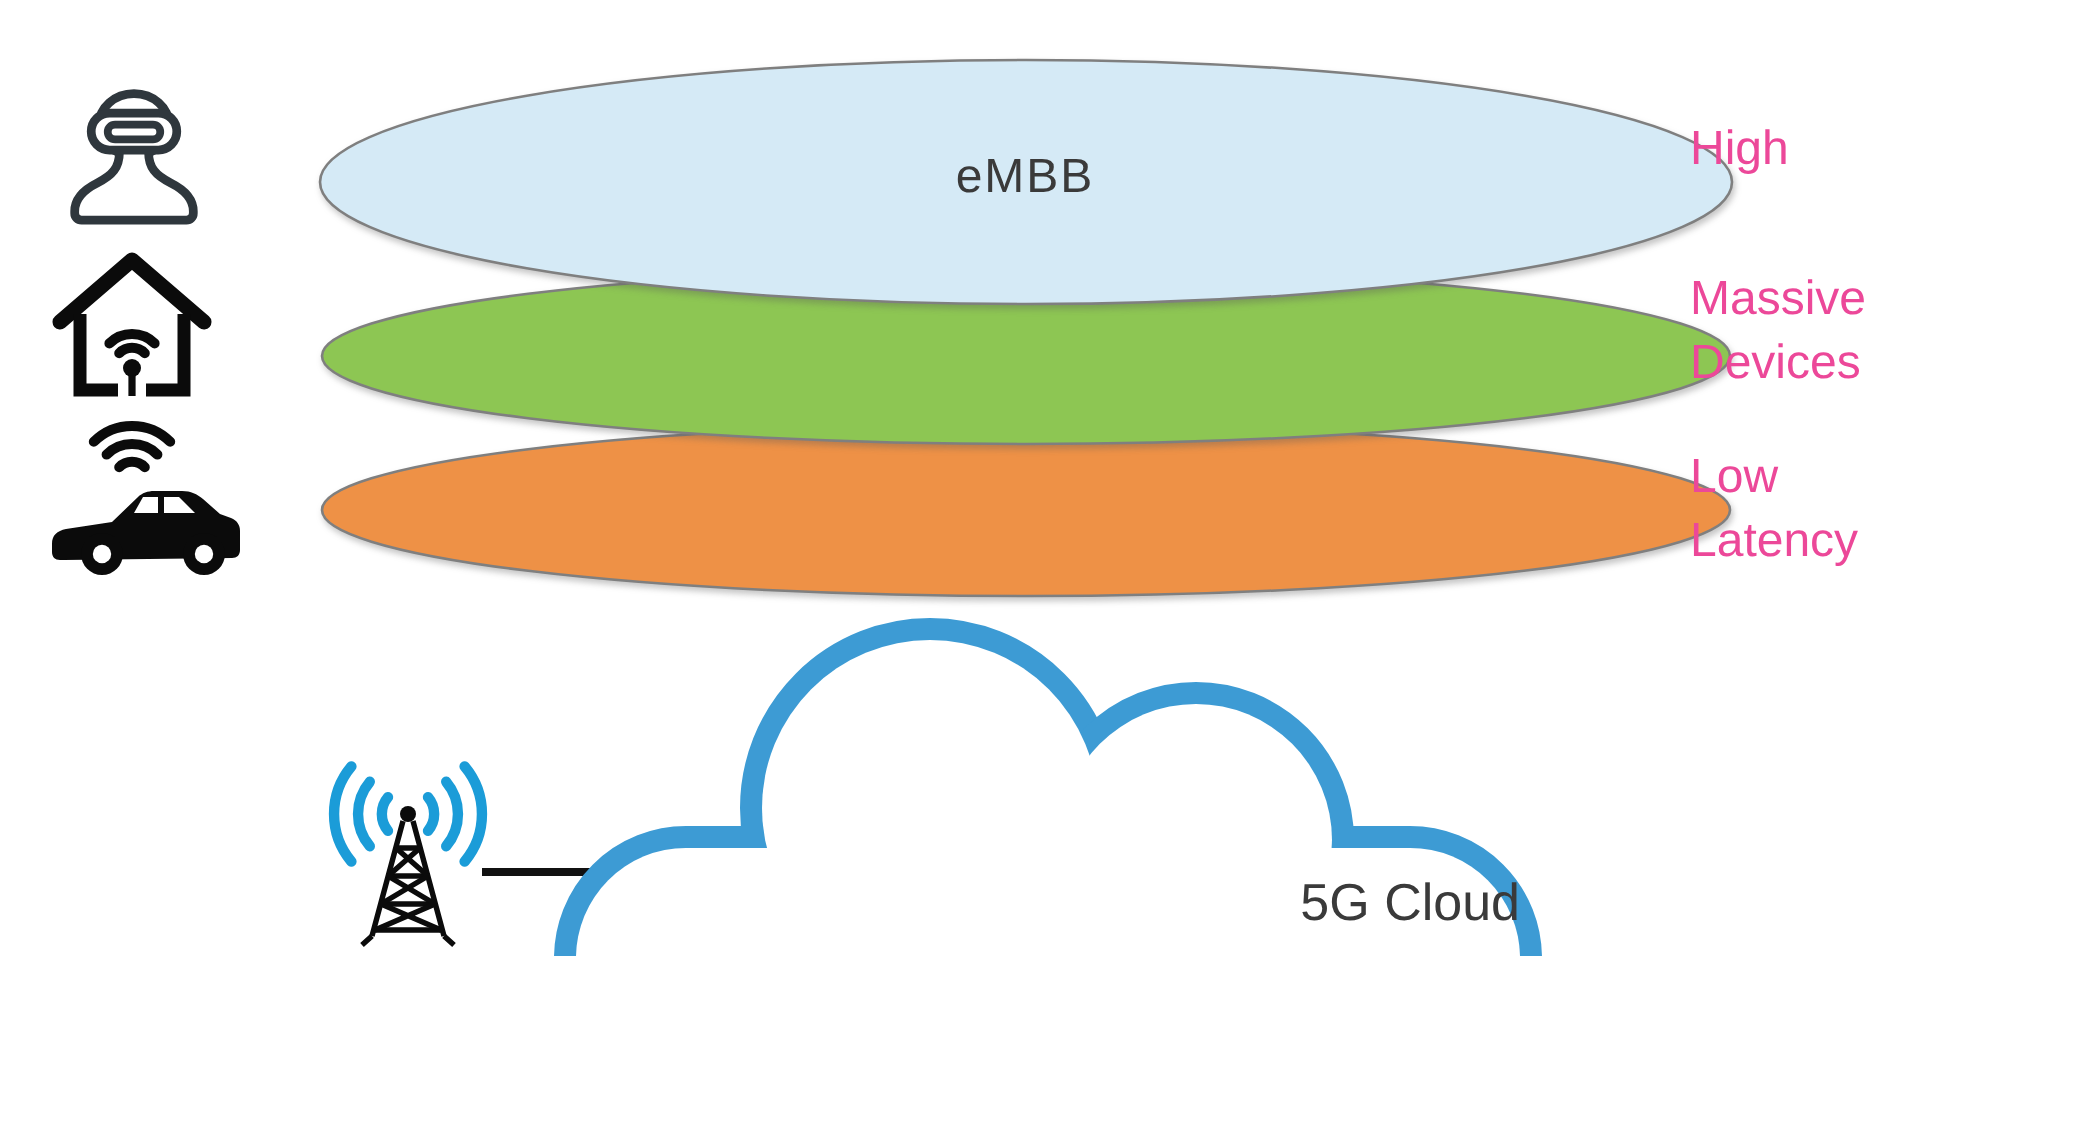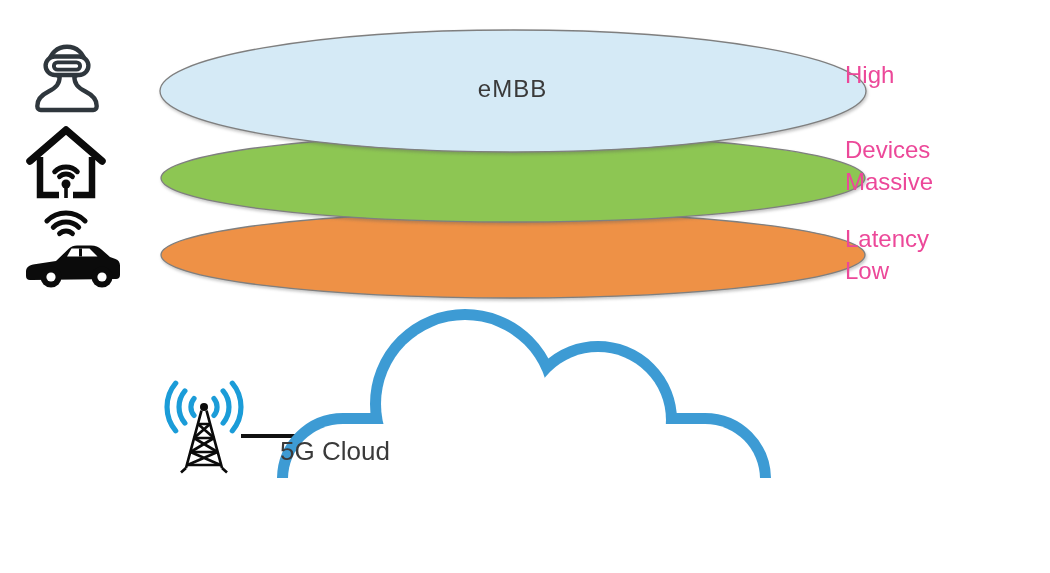--- a/index.html
+++ b/index.html
@@ -77,21 +77,21 @@
     top: 306px;
     width: 495px;
     height: 240px;
     overflow: visible;
   }
   .cloud-label {
     position: absolute;
     left: 280px;
     top: 437px;
     width: 480px;
-    text-align: left;
+    text-align: right;
     font-size: 26px;
     color: #3a3a3a;
     line-height: 28px;
   }
 </style>
 </head>
 <body>
 
 <div class="canvas">
 
@@ -138,26 +138,26 @@
       <ellipse cx="363" cy="66" rx="353" ry="61" fill="#D5EAF6"></ellipse>
     </g>
   </svg>
 
   <div class="slice-label" style="top:76px">eMBB</div>
 
   <div class="annot" style="top:59px">
     <div>High</div>
   </div>
   <div class="annot" style="top:134px">
+    <div>Massive</div>
     <div>Devices</div>
-    <div>Massive</div>
   </div>
   <div class="annot" style="top:223px">
+    <div>Low</div>
     <div>Latency</div>
-    <div>Low</div>
   </div>
 
   <svg class="tower" viewBox="0 0 110 105">
     <g fill="none" stroke-width="5.2" stroke-linecap="round" stroke="#1B9CD8">
       <path d="M 42 30.6 A 13 13 0 0 0 42 47.4"></path>
       <path d="M 32.9 22.9 A 25 25 0 0 0 32.9 55.1"></path>
       <path d="M 23.7 15.2 A 37 37 0 0 0 23.7 62.8"></path>
       <path d="M 62 30.6 A 13 13 0 0 1 62 47.4"></path>
       <path d="M 71.1 22.9 A 25 25 0 0 1 71.1 55.1"></path>
       <path d="M 80.3 15.2 A 37 37 0 0 1 80.3 62.8"></path>

